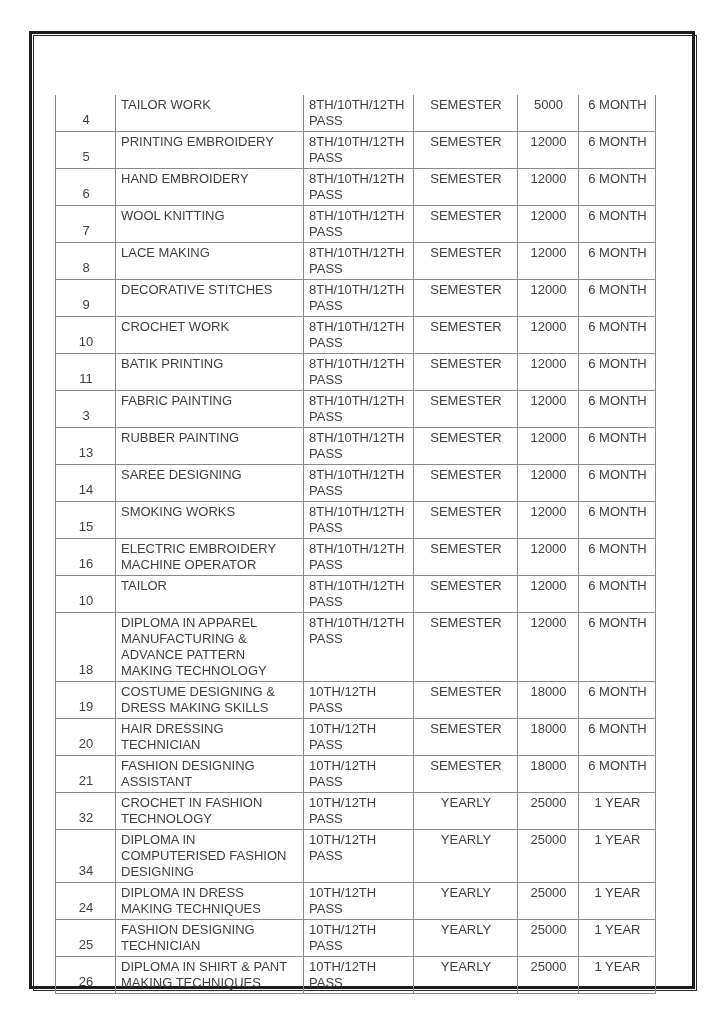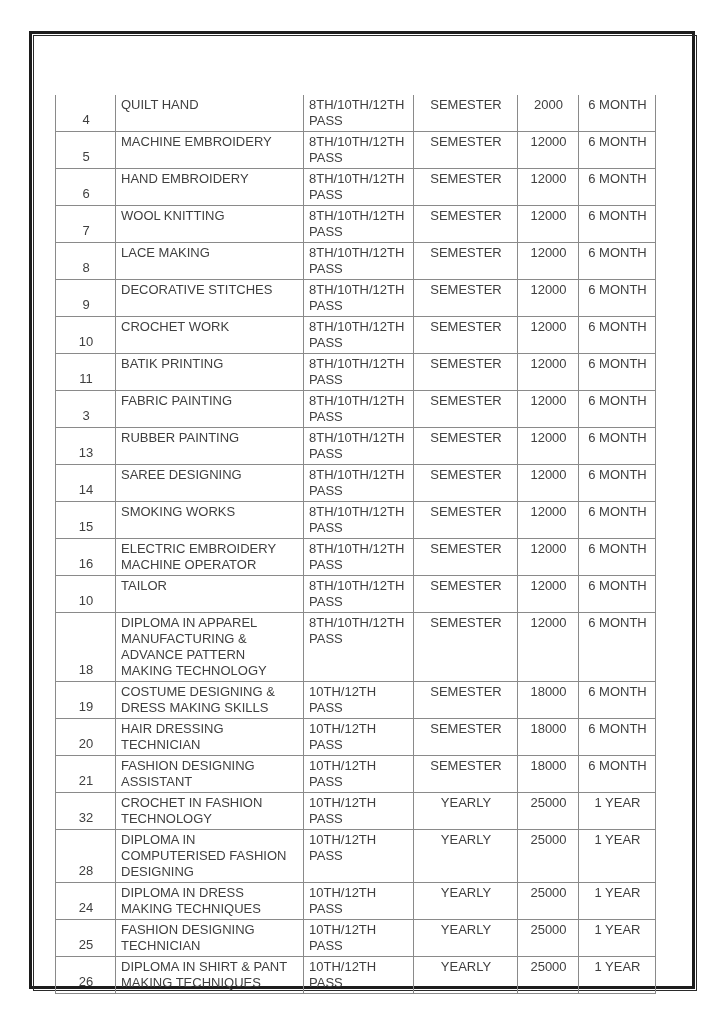--- a/index.html
+++ b/index.html
@@ -77,41 +77,41 @@
       <col style="width:104px">
       <col style="width:61px">
       <col style="width:77px">
     </colgroup>
     <tbody>
         <tr>
     <td class="c-no">
       <span>4</span>
     </td>
     <td class="c-course">
-      <span class="wrap-course">QUILT HAND</span>
-    </td>
-    <td class="c-elig">
-      <span class="wrap-elig">8TH/10TH/12TH PASS</span>
-    </td>
-    <td class="c-sched">
-      <span>SEMESTER</span>
-    </td>
-    <td class="c-fee">
-      <span>2000</span>
+      <span class="wrap-course">TAILOR WORK</span>
+    </td>
+    <td class="c-elig">
+      <span class="wrap-elig">8TH/10TH/12TH PASS</span>
+    </td>
+    <td class="c-sched">
+      <span>SEMESTER</span>
+    </td>
+    <td class="c-fee">
+      <span>5000</span>
     </td>
     <td class="c-dur">
       <span>6 MONTH</span>
     </td>
   </tr>
         <tr>
     <td class="c-no">
       <span>5</span>
     </td>
     <td class="c-course">
-      <span class="wrap-course">MACHINE EMBROIDERY</span>
+      <span class="wrap-course">PRINTING EMBROIDERY</span>
     </td>
     <td class="c-elig">
       <span class="wrap-elig">8TH/10TH/12TH PASS</span>
     </td>
     <td class="c-sched">
       <span>SEMESTER</span>
     </td>
     <td class="c-fee">
       <span>12000</span>
     </td>
@@ -454,21 +454,21 @@
     </td>
     <td class="c-fee">
       <span>25000</span>
     </td>
     <td class="c-dur">
       <span>1 YEAR</span>
     </td>
   </tr>
         <tr>
     <td class="c-no">
-      <span>28</span>
+      <span>34</span>
     </td>
     <td class="c-course">
       <span class="wrap-course">DIPLOMA IN COMPUTERISED FASHION DESIGNING</span>
     </td>
     <td class="c-elig">
       <span class="wrap-elig">10TH/12TH PASS</span>
     </td>
     <td class="c-sched">
       <span>YEARLY</span>
     </td>

